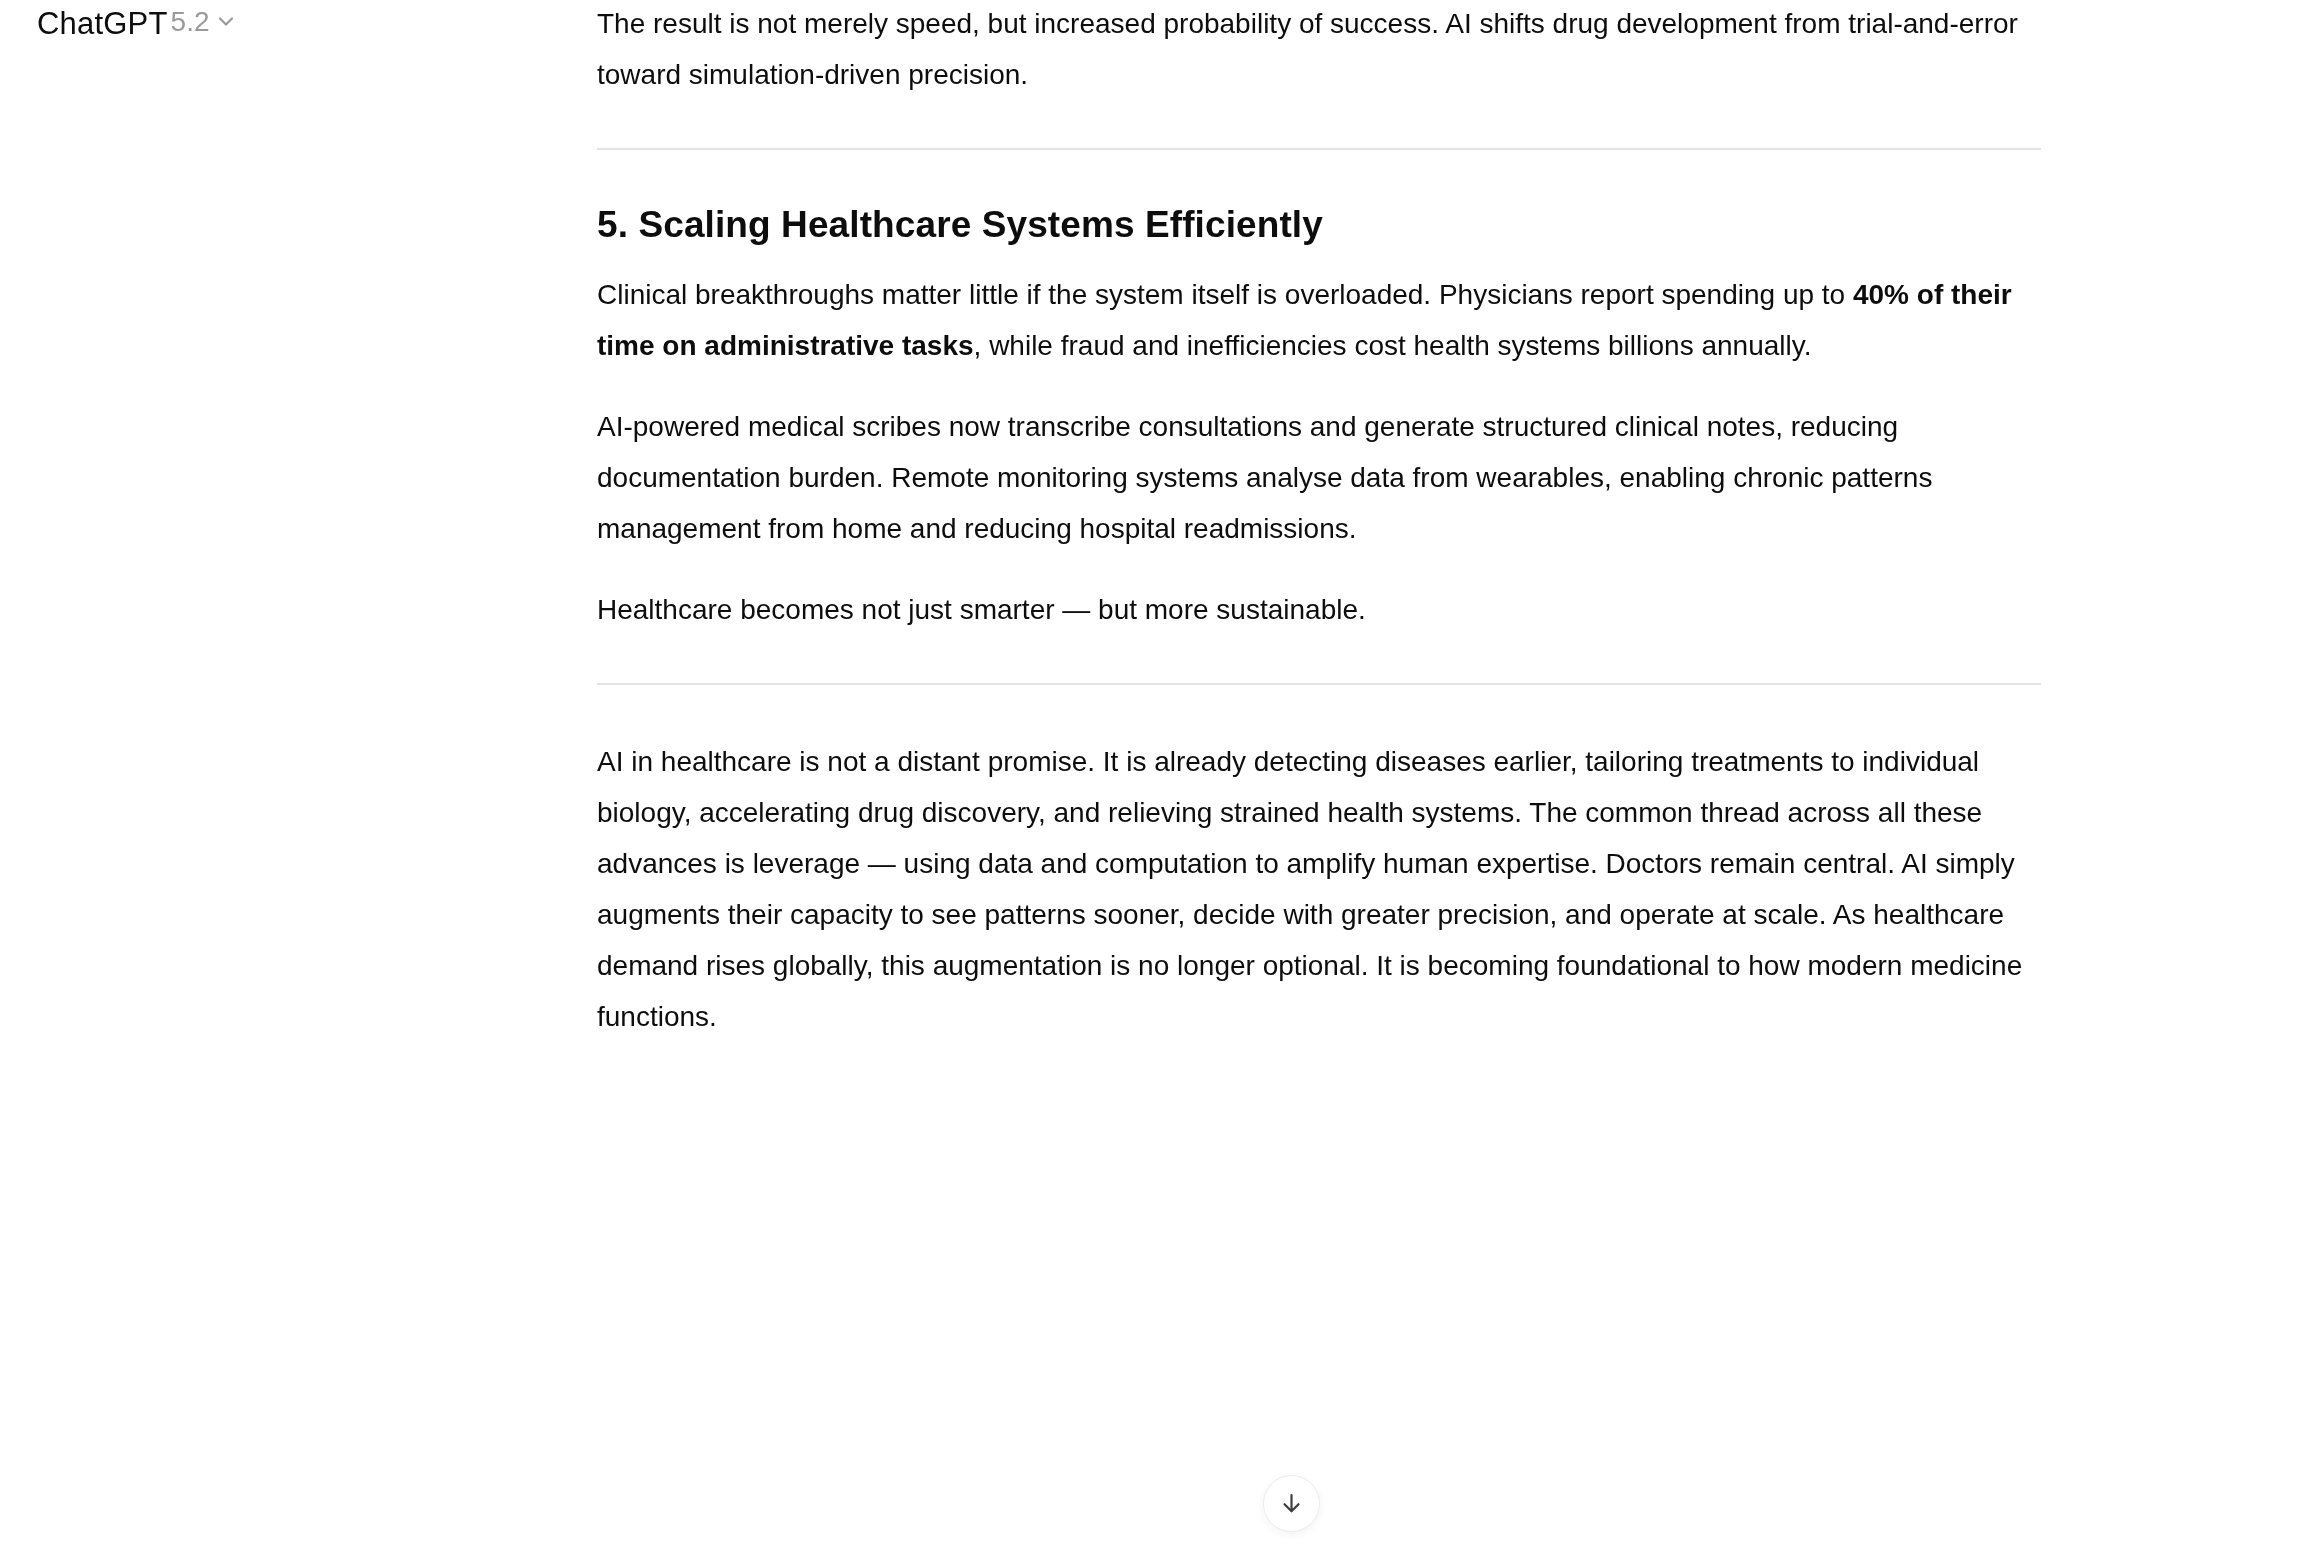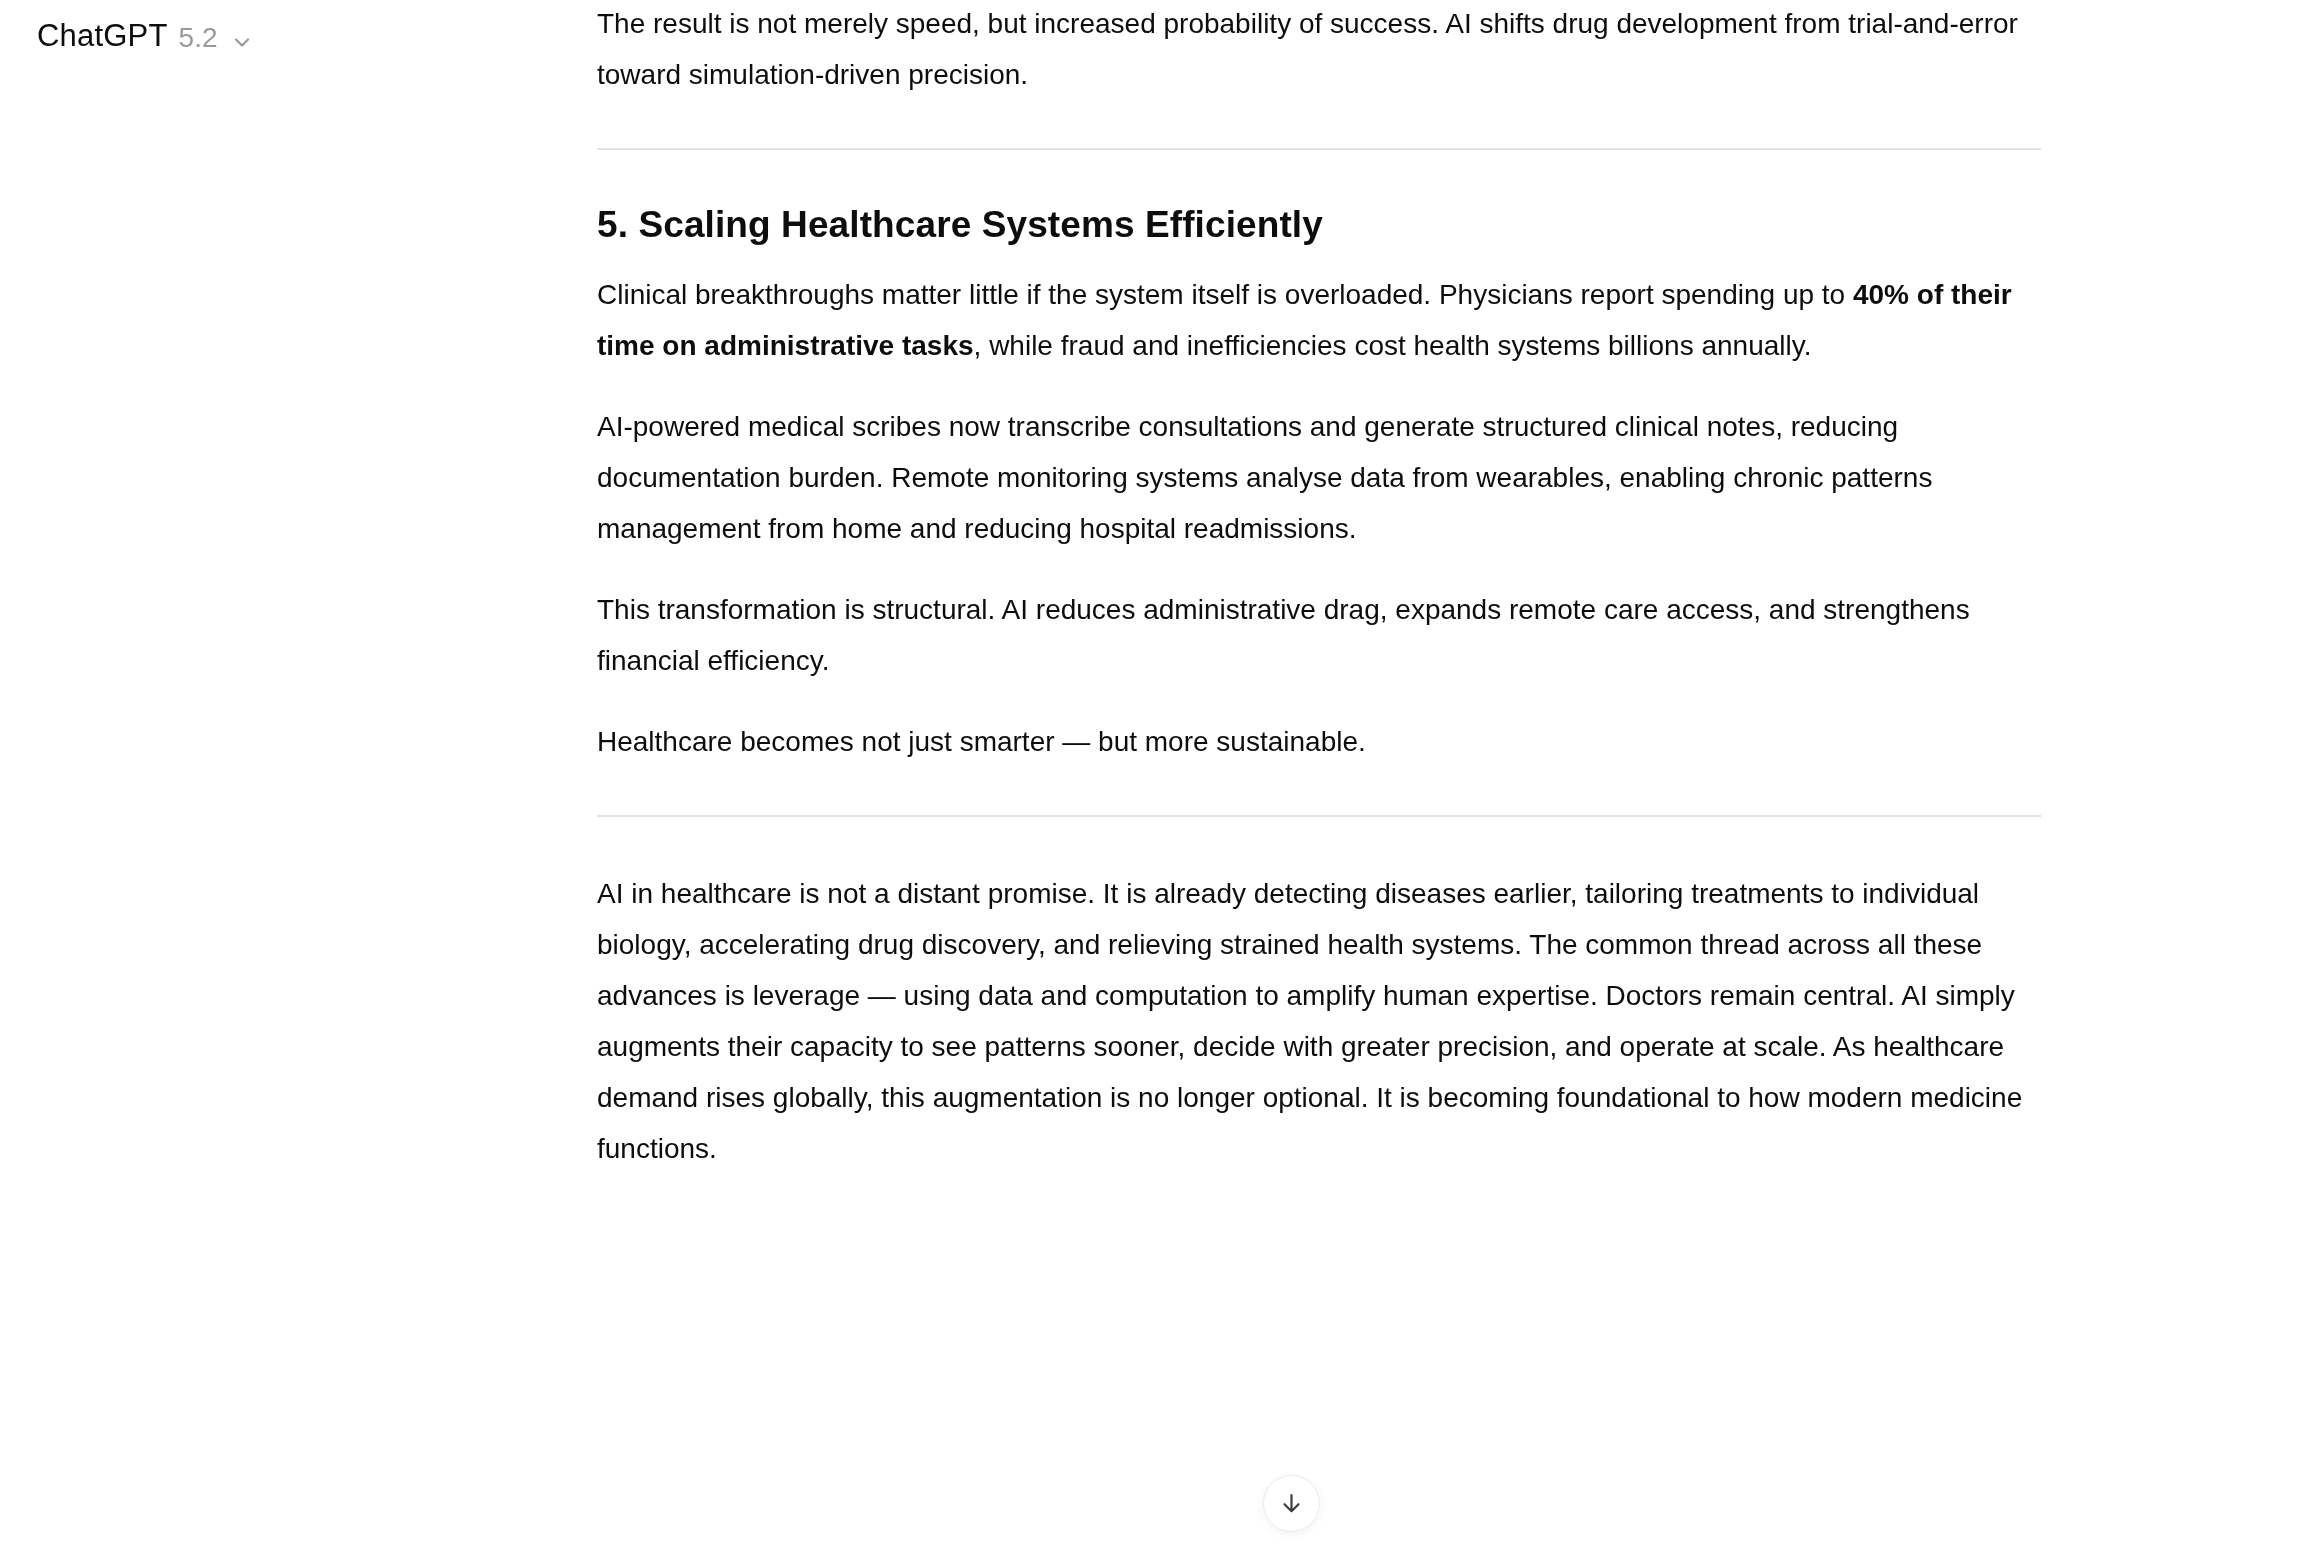--- a/index.html
+++ b/index.html
@@ -13,22 +13,22 @@
     font-family: "Liberation Sans", "DejaVu Sans", sans-serif;
     color: #0d0d0d;
     -webkit-font-smoothing: antialiased;
   }
   
   .app-header {
     position: absolute;
     top: 5.5px;
     left: 37px;
     display: flex;
-    align-items: flex-end;
-    gap: 11px;
+    align-items: flex-start;
+    gap: 3px;
     height: 48px;
     cursor: pointer;
   }
   .app-title {
     font-size: 31px;
     font-weight: 500;
     color: #0d0d0d;
     letter-spacing: 0.2px;
   }
   .model-version {
@@ -111,21 +111,20 @@
 
   <hr class="section-divider">
 
   <h3>5. Scaling Healthcare Systems Efficiently</h3>
 
   <p><span>Clinical breakthroughs matter little if the system itself is overloaded. Physicians report spending up to </span><b>40% of their time on administrative tasks</b><span>, while fraud and inefficiencies cost health systems billions annually.</span></p>
 
   <p>AI-powered medical scribes now transcribe consultations and generate structured clinical notes, reducing documentation burden. Remote monitoring systems analyse data from wearables, enabling chronic patterns management from home and reducing hospital readmissions.</p>
 
 
-  <p>This transformation is structural. AI reduces administrative drag, expands remote care access, and strengthens financial efficiency.</p>
 
   <p>Healthcare becomes not just smarter — but more sustainable.</p>
 
   <hr class="section-divider">
 
 
   <p>AI in healthcare is not a distant promise. It is already detecting diseases earlier, tailoring treatments to individual biology, accelerating drug discovery, and relieving strained health systems. The common thread across all these advances is leverage — using data and computation to amplify human expertise. Doctors remain central. AI simply augments their capacity to see patterns sooner, decide with greater precision, and operate at scale. As healthcare demand rises globally, this augmentation is no longer optional. It is becoming foundational to how modern medicine functions.</p>
 
 </div>
 

